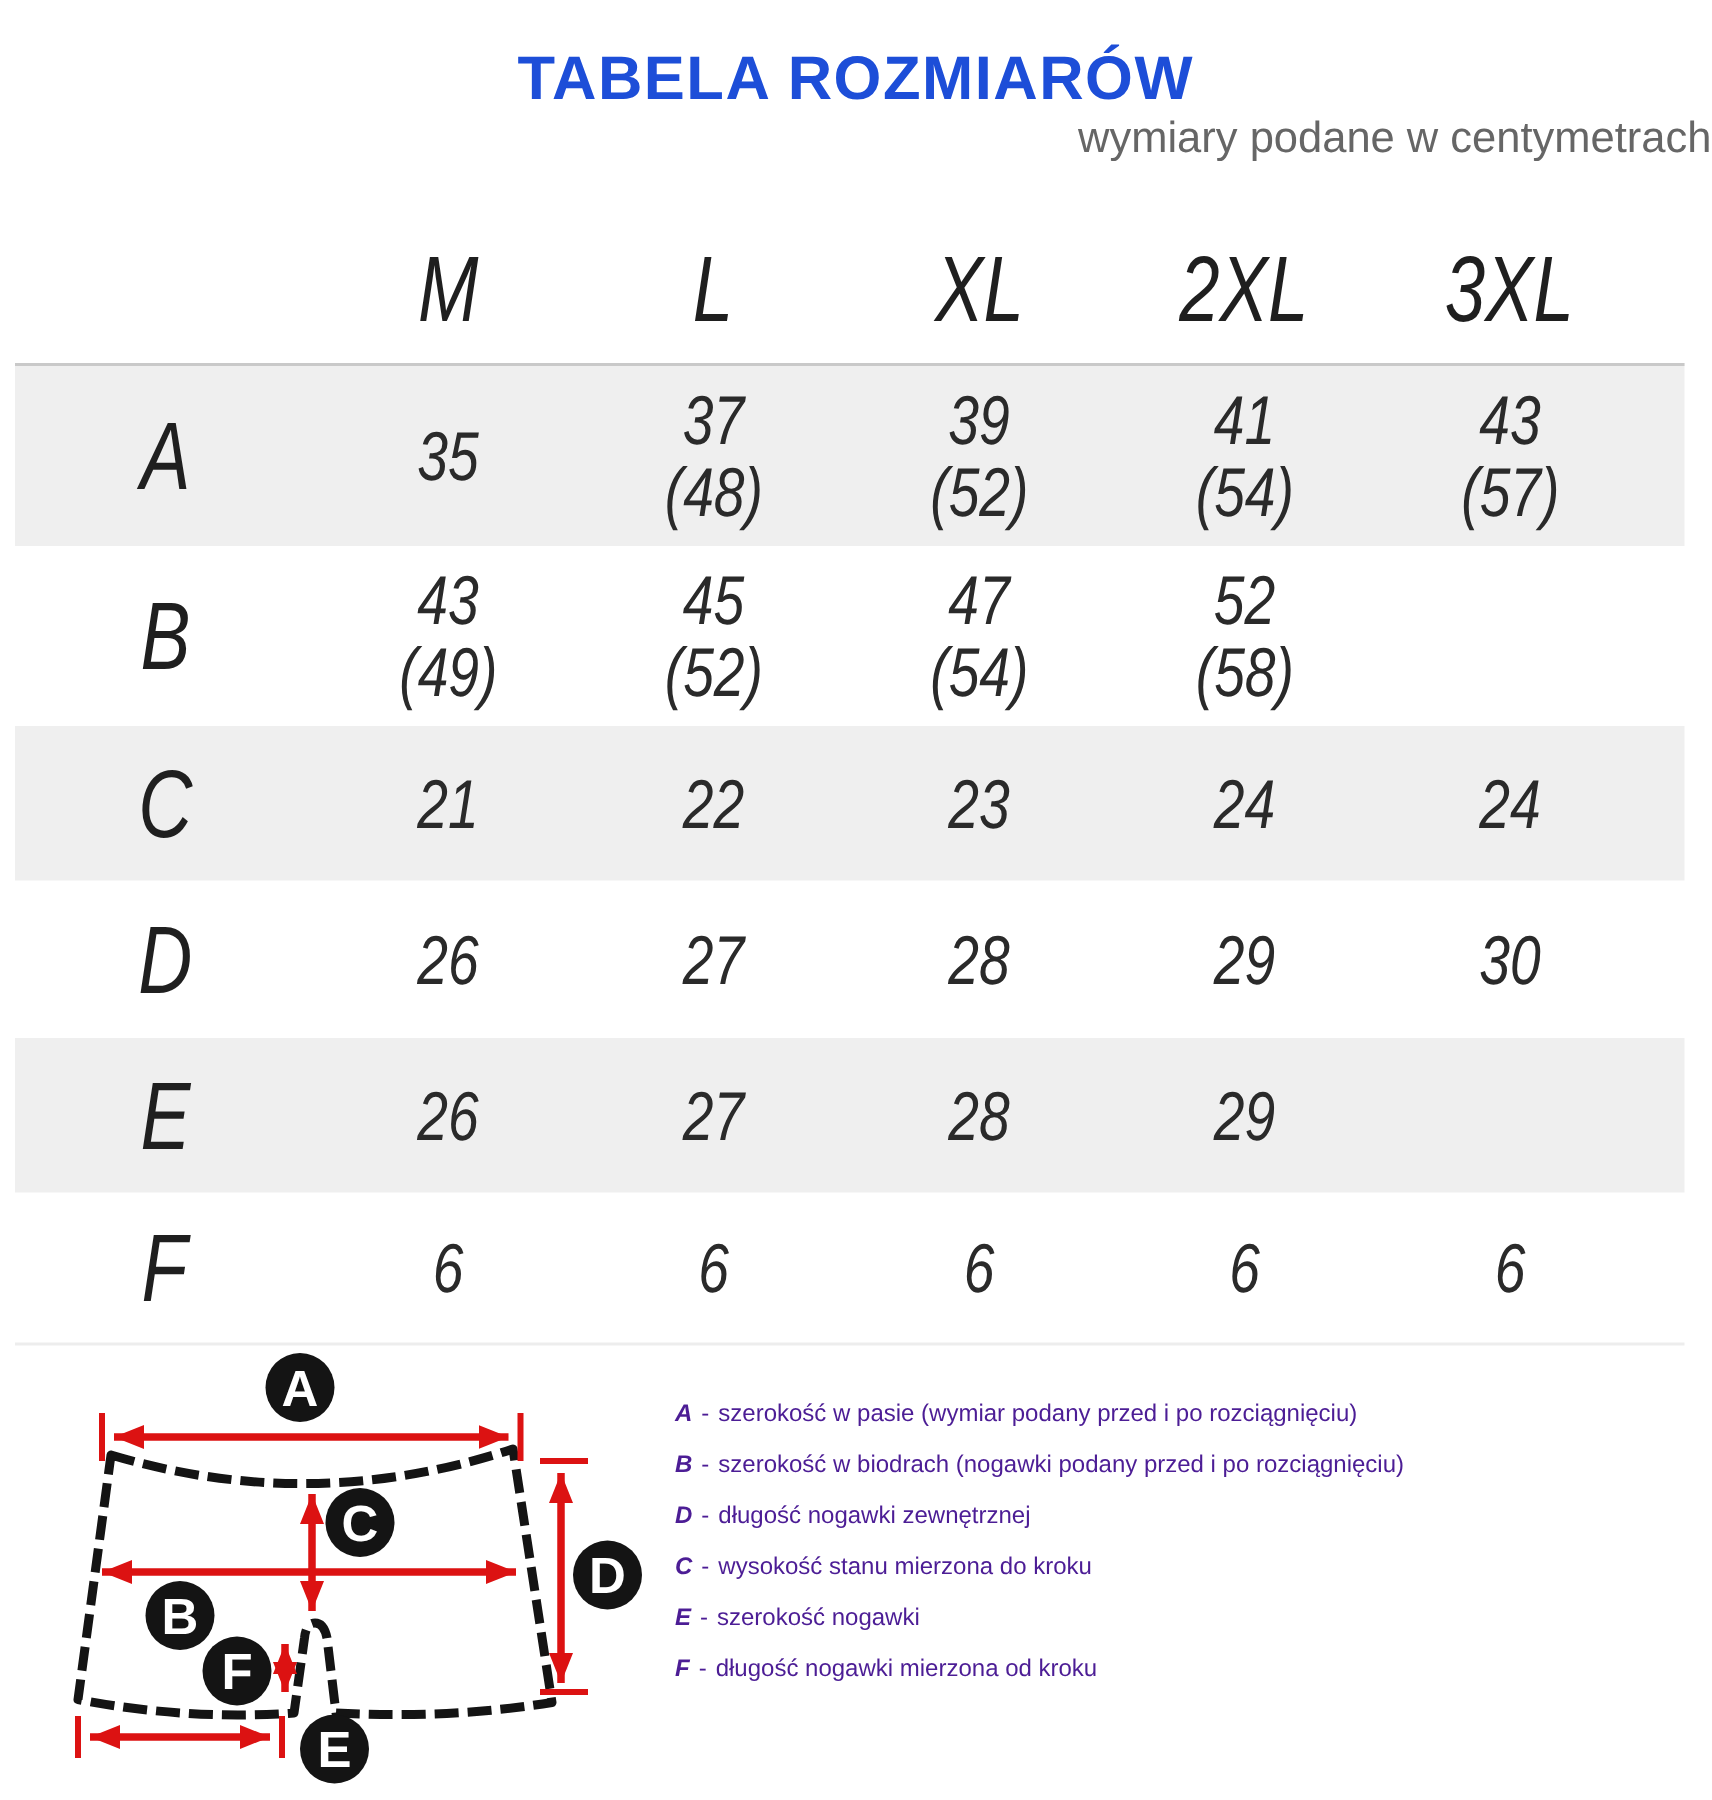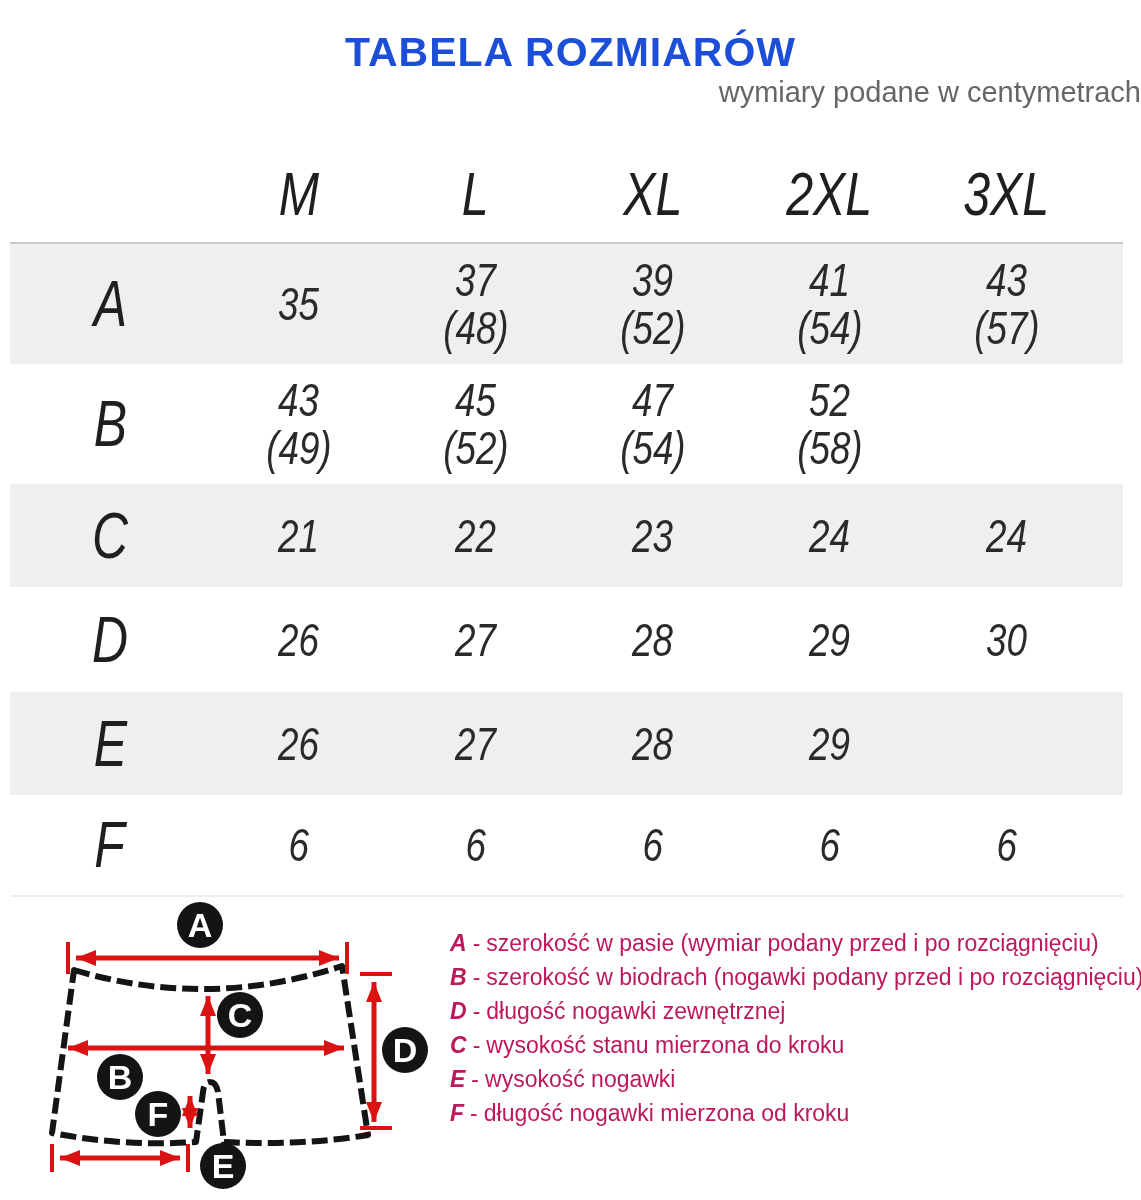--- a/index.html
+++ b/index.html
@@ -25,21 +25,21 @@
   .row-f{height:102px;border-bottom:2px solid #ededed;}
   .cell{text-align:center;}
   .cond{display:inline-block;font-style:italic;transform:scaleX(0.78);}
   .size-h .cond{font-size:62px;color:#1f1f1f;}
   .rlabel .cond{font-size:64px;color:#1f1f1f;}
   .num{font-size:46px;color:#2a2a2a;line-height:48px;}
   .num .cond{transform:scaleX(0.80);}
 
   
   .legend{position:absolute;left:450px;top:926px;width:690px;}
-  .lg-line{height:34px;line-height:34px;font-size:23px;color:#be185d;white-space:nowrap;}
+  .lg-line{height:34px;line-height:34px;font-size:16px;color:#4c1d95;white-space:nowrap;}
   .lg-key{font-weight:bold;font-style:italic;}
   .lg-sep{margin:0 6px;}
 
   
   .diagram{position:absolute;left:10px;top:890px;}
   .badge-txt{fill:#ffffff;font-family:"Liberation Sans",sans-serif;font-weight:bold;font-size:34px;text-anchor:middle;}
 </style>
 </head>
 <body>
 
@@ -192,15 +192,15 @@
     <circle cx="213" cy="276" r="23" fill="#141414"></circle>
     <text class="badge-txt" x="213" y="288">E</text>
   </g>
 </svg>
 
 <div class="legend">
   <div class="lg-line"><span class="lg-key">A</span><span class="lg-sep">-</span><span>szerokość w pasie (wymiar podany przed i po rozciągnięciu)</span></div>
   <div class="lg-line"><span class="lg-key">B</span><span class="lg-sep">-</span><span>szerokość w biodrach (nogawki podany przed i po rozciągnięciu)</span></div>
   <div class="lg-line"><span class="lg-key">D</span><span class="lg-sep">-</span><span>długość nogawki zewnętrznej</span></div>
   <div class="lg-line"><span class="lg-key">C</span><span class="lg-sep">-</span><span>wysokość stanu mierzona do kroku</span></div>
-  <div class="lg-line"><span class="lg-key">E</span><span class="lg-sep">-</span><span>wysokość nogawki</span></div>
+  <div class="lg-line"><span class="lg-key">E</span><span class="lg-sep">-</span><span>szerokość nogawki</span></div>
   <div class="lg-line"><span class="lg-key">F</span><span class="lg-sep">-</span><span>długość nogawki mierzona od kroku</span></div>
 </div>
 
 </body></html>

